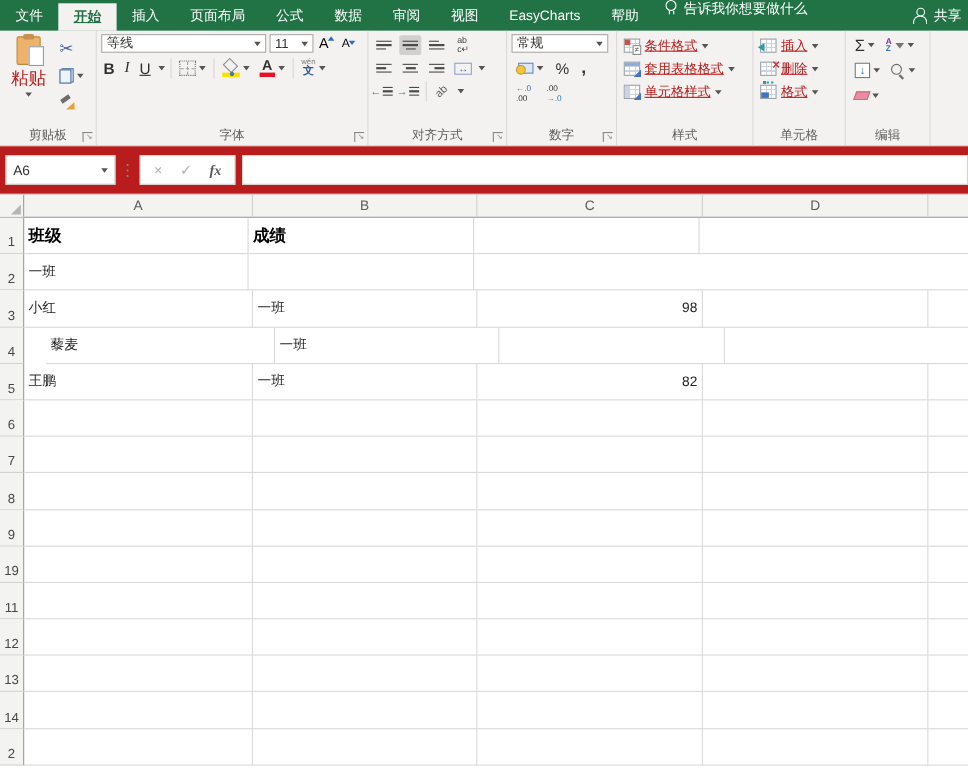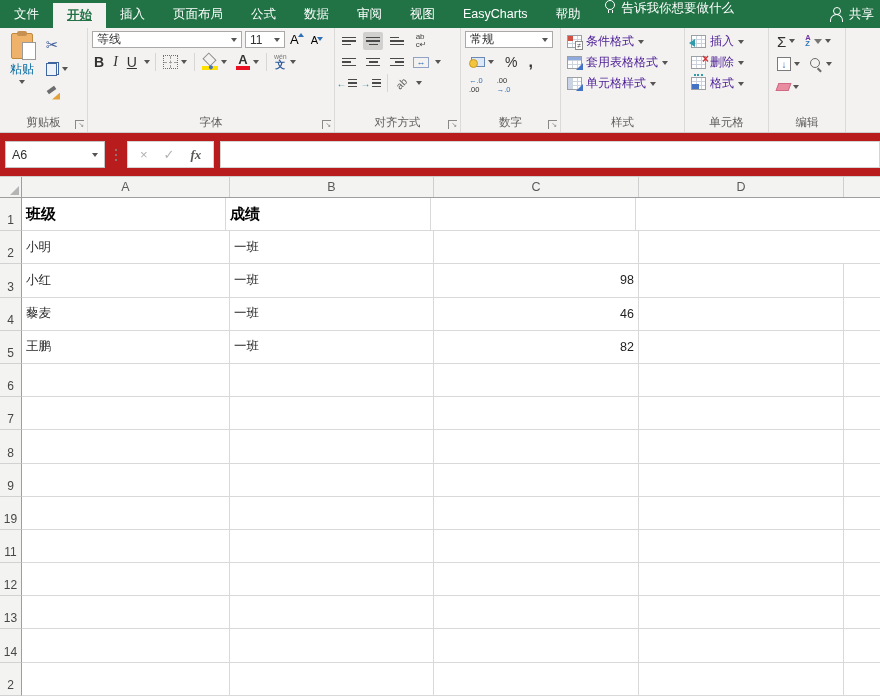--- a/index.html
+++ b/index.html
@@ -28,21 +28,21 @@
   .btn { display:flex; align-items:center; gap:3px; cursor:pointer; border-radius:2px; padding:1px 2px; }
   .mini { height:20px; }
 
   
   .g-clip { width:88px; display:flex; gap:4px; }
   .paste-big { display:flex; flex-direction:column; align-items:center; gap:2px; padding:2px 6px; cursor:pointer; }
   .clipboard { position:relative; width:22px; height:26px; }
   .clipboard .board { position:absolute; inset:0; background:#eeb26a; border:1px solid #c08a3e; border-radius:2px; }
   .clipboard .clip { position:absolute; left:6px; top:-2px; width:10px; height:5px; background:#c89050; border-radius:2px; }
   .clipboard .page { position:absolute; right:-3px; bottom:-1px; width:14px; height:18px; background:#fff; border:1px solid #9a9a9a; }
-  .paste-lbl { font-size:12px; color:#0369a1;font-family:Liberation Serif, serif; }
+  .paste-lbl { font-size:16px; color:#b91c1c;font-family:Liberation Serif, serif; }
   .clip-col { display:flex; flex-direction:column; justify-content:flex-start; gap:4px; padding-top:4px; }
   .cut { font-size:15px; color:#44619c; line-height:14px; }
   .copy { position:relative; width:13px; height:14px; }
   .copy::before { content:""; position:absolute; right:0; top:0; width:9px; height:11px; background:#fff; border:1px solid #3f66a0; }
   .copy::after { content:""; position:absolute; left:0; bottom:0; width:9px; height:11px; background:#eef3fa; border:1px solid #3f66a0; }
   .painter { position:relative; width:14px; height:13px; }
   .painter::before { content:""; position:absolute; left:1px; top:1px; width:9px; height:4px; background:#6d6d6d; transform:rotate(-35deg); }
   .painter::after { content:""; position:absolute; right:0; bottom:0; width:8px; height:7px; background:#e2a33d; clip-path:polygon(0 100%,100% 0,100% 100%); }
 
   
@@ -94,21 +94,21 @@
   .money { position:relative; width:16px; height:11px; }
   .money::before { content:""; position:absolute; right:0; top:0; width:12px; height:8px; background:#dce8f8; border:1px solid #6a89b5; }
   .money::after { content:""; position:absolute; left:0; bottom:0; width:7px; height:7px; background:#f2c53d; border:1px solid #c79a28; border-radius:50%; }
   .pct { font-size:14px; color:#323130; }
   .comma { font-size:16px; font-weight:bold; color:#323130; }
   .dec { font-size:7.5px; line-height:1.15; color:#323130; letter-spacing:0; }
   .dec b { color:#2f6fb6; font-weight:normal; }
 
   
   .g-styles { width:124px; } .g-cells { width:84px; }
-  .rowbtn { display:flex; align-items:center; gap:4px; height:21px; font-size:12px; color:#4c1d95; cursor:pointer; padding-left:2px; }
+  .rowbtn { display:flex; align-items:center; gap:4px; height:21px; font-size:12px; color:#b91c1c; cursor:pointer; padding-left:2px;text-decoration:underline; }
   .tbl { width:15px; height:13px; background:#fff; border:1px solid #9aa0a6; position:relative; flex:none;
     background-image:repeating-linear-gradient(0deg,transparent 0 3px,#ccd3de 3px 4px),repeating-linear-gradient(90deg,transparent 0 4px,#ccd3de 4px 5px); }
   .tbl.cf::before { content:""; position:absolute; left:0; top:0; width:5px; height:5px; background:#d34f42; }
   .tbl.cf::after { content:"≠"; position:absolute; right:-2px; bottom:-3px; font-size:7px; background:#fff; border:1px solid #8a8a8a; line-height:7px; padding:0 1px; color:#444; }
   .tbl.ft::before { content:""; position:absolute; left:0; top:0; right:0; height:3px; background:#8faadc; }
   .tbl.ft::after, .tbl.cs::after { content:""; position:absolute; right:-2px; bottom:-2px; width:7px; height:7px; background:#4472c4; clip-path:polygon(0 100%,100% 0,100% 100%); }
   .tbl.cs::before { content:""; position:absolute; left:0; top:0; bottom:0; width:4px; background:#c9d4e8; }
   .tbl.ins::after { content:""; position:absolute; left:-3px; top:3px; border-top:4px solid transparent; border-bottom:4px solid transparent; border-right:6px solid #2e9bab; }
   .tbl.del::after { content:"×"; position:absolute; right:-4px; top:-5px; color:#d13438; font-weight:bold; font-size:12px; }
   .tbl.fmt::before { content:""; position:absolute; left:0; bottom:0; width:7px; height:5px; background:#4472c4; }
@@ -468,38 +468,36 @@
     </div>
     <div class="srow">
       <div class="rhdr">1</div>
       <div class="cell hdr" style="width: 204px;">班级</div>
       <div class="cell hdr" style="width: 205px;">成绩</div>
       <div class="cell hdr" style="width: 205px;"></div>
       <div class="cell last" style="flex: 1 1 0%;"></div>
     </div>
     <div class="srow">
       <div class="rhdr">2</div>
-      <div class="cell" style="width: 208px;">小明</div>
       <div class="cell" style="width: 204px;">一班</div>
       <div class="cell" style="width: 205px;"></div>
       <div class="cell last" style="flex: 1 1 0%;"></div>
     </div>
     <div class="srow">
       <div class="rhdr">3</div>
       <div class="cell" style="width: 208px;">小红</div>
       <div class="cell" style="width: 204px;">一班</div>
       <div class="cell num" style="width: 205px;">98</div>
       <div class="cell" style="width: 205px;"></div>
       <div class="cell last" style="flex: 1 1 0%;"></div>
     </div>
     <div class="srow">
       <div class="rhdr">4</div>
-      <div class="cell" style="width: 208px;">藜麦</div>
+      <div class="cell" style="width: 208px; margin-left: 20px;">藜麦</div>
       <div class="cell" style="width: 204px;">一班</div>
-      <div class="cell num" style="width: 205px;">46</div>
       <div class="cell" style="width: 205px;"></div>
       <div class="cell last" style="flex: 1 1 0%;"></div>
     </div>
     <div class="srow">
       <div class="rhdr">5</div>
       <div class="cell" style="width: 208px;">王鹏</div>
       <div class="cell" style="width: 204px;">一班</div>
       <div class="cell num" style="width: 205px;">82</div>
       <div class="cell" style="width: 205px;"></div>
       <div class="cell last" style="flex: 1 1 0%;"></div>

